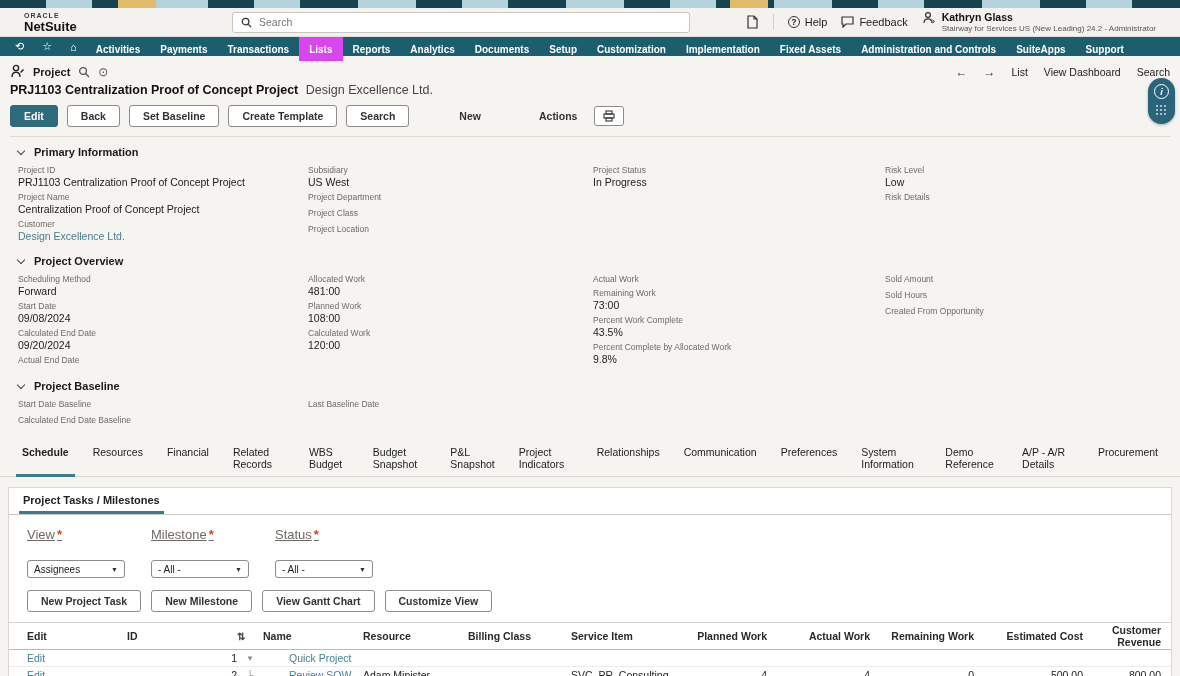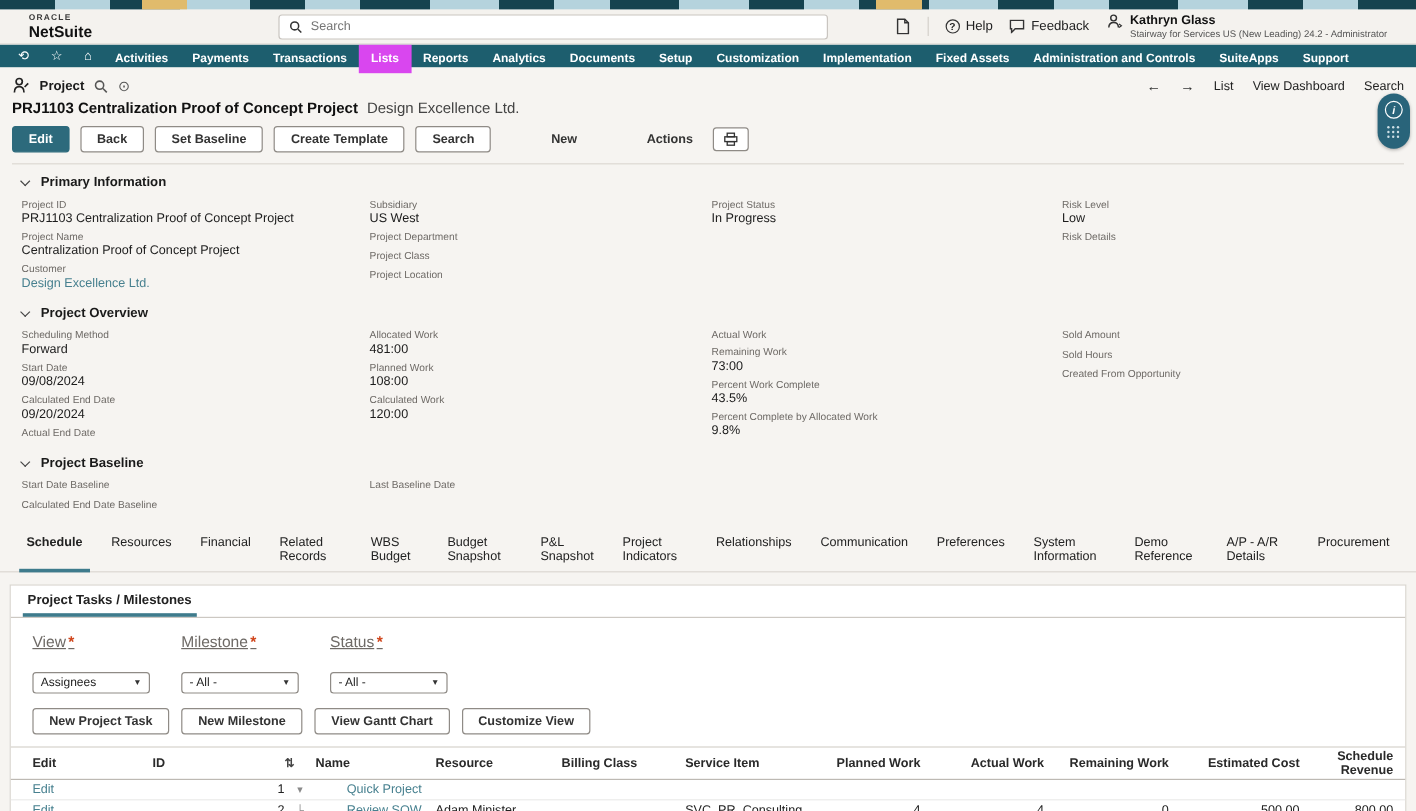--- a/index.html
+++ b/index.html
@@ -482,21 +482,21 @@
     <span class="th">ID</span>
     <span class="th sort-glyph">⇅</span>
     <span class="th">Name</span>
     <span class="th">Resource</span>
     <span class="th">Billing Class</span>
     <span class="th">Service Item</span>
     <span class="th" data-align="right">Planned Work</span>
     <span class="th" data-align="right">Actual Work</span>
     <span class="th" data-align="right">Remaining Work</span>
     <span class="th" data-align="right">Estimated Cost</span>
-    <span class="th" data-align="right">Schedule Revenue</span>
+    <span class="th" data-align="right">Customer Revenue</span>
   </div>
 
   <div>
 
       <div class="grid-row trow">
         <span class="cell-link">Edit</span>
         <span class="c-right">1</span>
         <span class="tree">▾</span>
         <span class="cell-link name-cell">Quick Project</span>
         <span></span>

